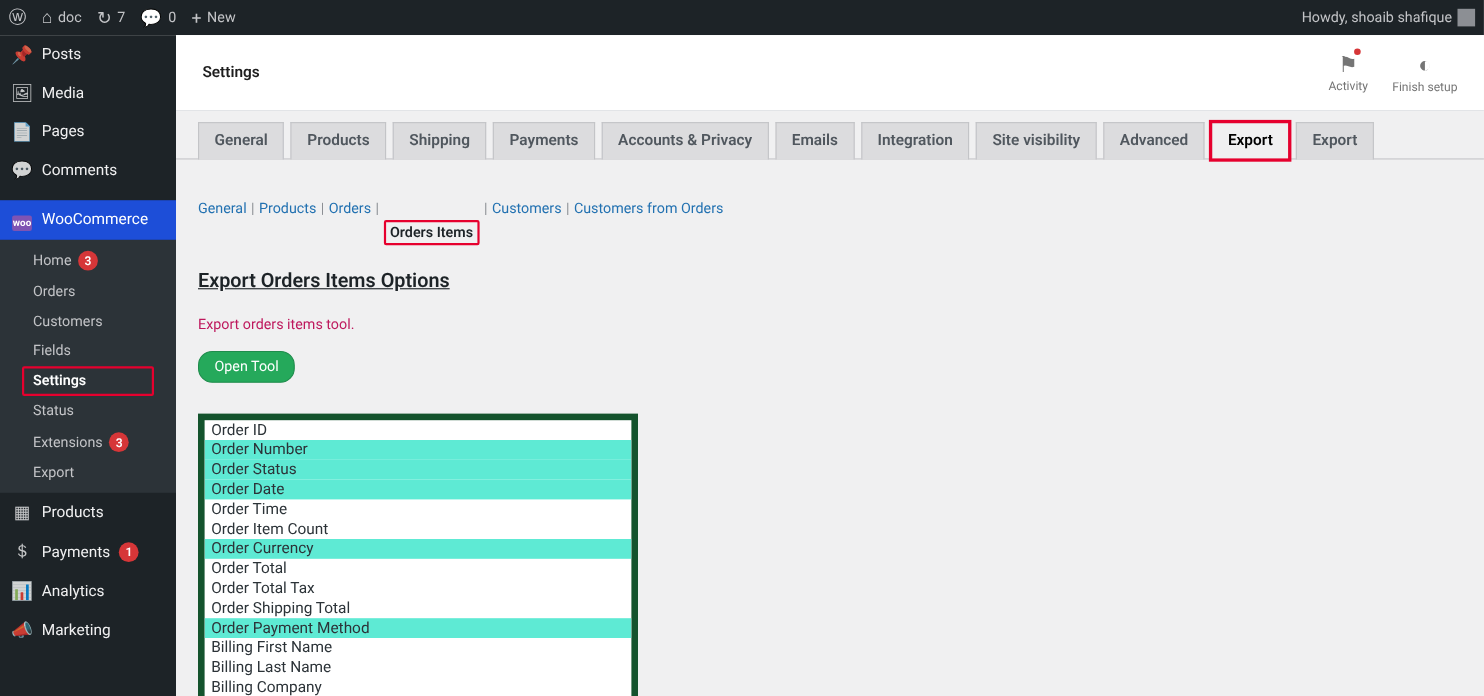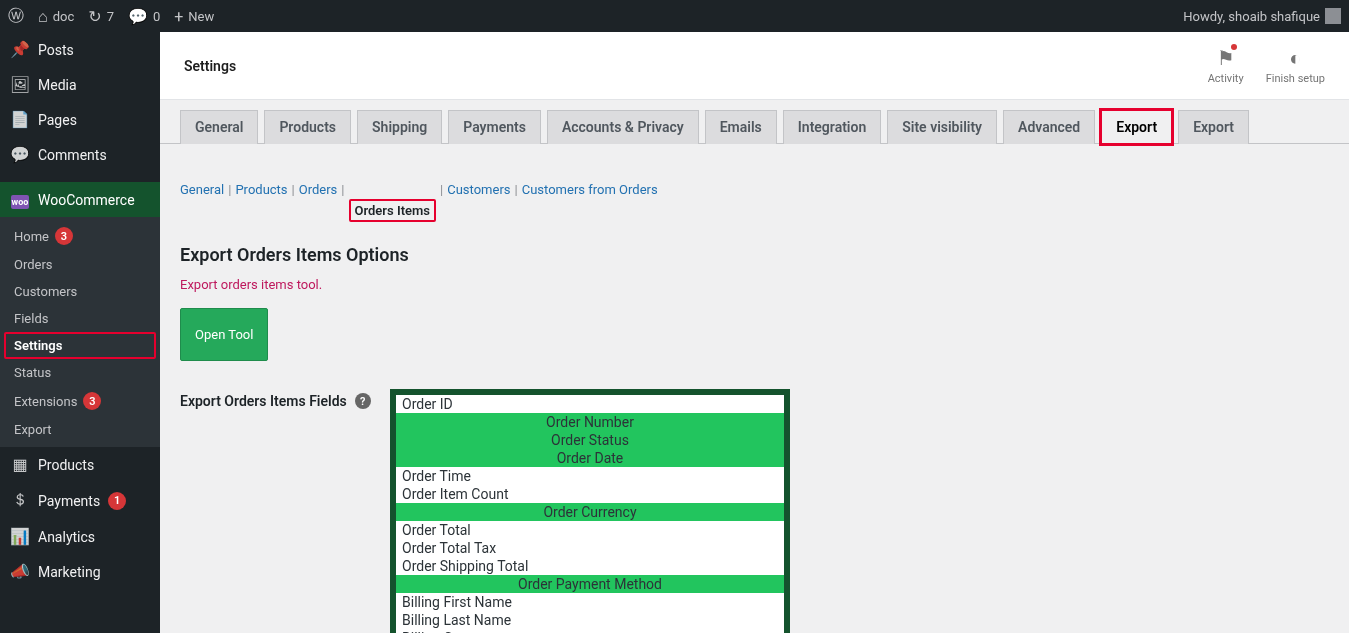--- a/index.html
+++ b/index.html
@@ -11,25 +11,25 @@
 .admin-bar-item { display: flex; align-items: center; gap: 5px; color: #c3c4c7; cursor: pointer; }
 .admin-bar-item .icon { font-size: 16px; }
 .admin-bar .avatar { width: 16px; height: 16px; background: #8c8f94; display: inline-block; }
 
 
 .wrap { display: flex; min-height: calc(100vh - 32px); }
 
 
 .sidebar { width: 160px; background: #1d2327; color: #c3c4c7; flex-shrink: 0; padding-top: 0; }
 .sidebar-item { display: flex; align-items: center; gap: 8px; padding: 8px 10px; color: #f0f0f1; font-size: 14px; cursor: pointer; position: relative; }
-.sidebar-item.current { background: #14532d; color: #fff; }
+.sidebar-item.current { background: #1d4ed8; color: #fff; }
 .sidebar-item.current::after { content: ""; position: absolute; right: -8px; top: 50%; transform: translateY(-50%); border: 8px solid transparent; border-right-color: #f0f0f1; }
 .sidebar-item .icon { width: 20px; text-align: center; font-size: 16px; opacity: 0.8; }
 .sidebar-item.current .icon { opacity: 1; }
-.sidebar-sub { background: #2c3338; padding: 4px 0; }
+.sidebar-sub { background: #2c3338; padding: 4px 16px; }
 .sidebar-sub-item { padding: 6px 12px 6px 14px; color: #c3c4c7; font-size: 13px; cursor: pointer; display: flex; align-items: center; gap: 6px; }
 .sidebar-sub-item.current { color: #fff; font-weight: 600; }
 .sidebar-sub-item.highlighted { border: 2px solid #e6002e; border-radius: 2px; margin: 0 4px; padding: 4px 8px; }
 .badge { display: inline-flex; align-items: center; justify-content: center; min-width: 18px; height: 18px; border-radius: 9px; background: #d63638; color: #fff; font-size: 11px; padding: 0 5px; font-weight: 600; }
 .sidebar-sep { height: 10px; }
 .woo-badge { width: 18px; height: 14px; background: #7f54b3; border-radius: 2px; color: #fff; font-size: 9px; display: inline-flex; align-items: center; justify-content: center; font-weight: bold; }
 
 
 .main { flex: 1; background: #f0f0f1; }
 
@@ -48,31 +48,31 @@
 .nav-tab.highlighted { outline: 3px solid #e6002e; outline-offset: -1px; }
 
 
 .subnav { display: flex; gap: 4px; padding: 12px 20px 4px 20px; font-size: 13px; flex-wrap: wrap; align-items: center; }
 .subnav a { color: #2271b1; text-decoration: none; cursor: pointer; }
 .subnav .sep { color: #8c8f94; }
 .subnav .current { color: #1d2327; font-weight: 600; border: 2px solid #e6002e; padding: 2px 4px; border-radius: 2px; margin-top: 43px; }
 
 
 .content { padding: 10px 20px 30px 20px; }
-.content h2 { font-size: 18px; font-weight: 600; margin: 8px 0 12px 0; color: #1d2327; }
+.content h2 { font-size: 18px; font-weight: 600; margin: 8px 0 22px 0; color: #1d2327; text-decoration: underline; }
 .content p.desc { color: #be185d; font-size: 13px; margin-bottom: 16px; }
-.btn-green { background: #25a95b; color: #fff; border: 1px solid #1f8c4c; border-radius: 2px; padding: 18px 14px; font-size: 13px; cursor: pointer; }
+.btn-green { background: #25a95b; color: #fff; border: 1px solid #1f8c4c; border-radius: 13px; padding: 6px 14px; font-size: 13px; cursor: pointer; }
 
 .form-row { display: flex; align-items: flex-start; gap: 10px; margin-top: 28px; }
 .form-label { width: 200px; font-size: 14px; font-weight: 600; color: #1d2327; padding-top: 4px; display: flex; align-items: center; gap: 8px; }
 .help-icon { width: 16px; height: 16px; border-radius: 50%; background: #666; color: #fff; font-size: 11px; display: inline-flex; align-items: center; justify-content: center; cursor: pointer; }
 
 .multiselect { width: 400px; height: 264px; border: 6px solid #14532d; background: #fff; overflow-y: scroll; font-size: 14px; }
 .ms-option { padding: 1px 6px; cursor: pointer; color: #2c3338; }
-.ms-option.selected { background: #22c55e; text-align: center; }
+.ms-option.selected { background: #5eead4; }
 
 
 .multiselect::-webkit-scrollbar { width: 16px; }
 .multiselect::-webkit-scrollbar-track { background: #f1f1f1; }
 .multiselect::-webkit-scrollbar-thumb { background: #c1c1c1; }
 
 </style>
 </head>
 <body>
 
@@ -219,24 +219,20 @@
         <span class="sep"> | </span>
         <a>Customers from Orders</a>
       </div>
 
     <div class="content">
       <h2>Export Orders Items Options</h2>
       <p class="desc">Export orders items tool.</p>
       <button class="btn-green">Open Tool</button>
 
       <div class="form-row">
-        <div class="form-label">
-          <span>Export Orders Items Fields</span>
-          <span class="help-icon">?</span>
-        </div>
         <div class="multiselect" id="multiselect">
             <div class="ms-option">Order ID</div>
             <div class="ms-option selected">Order Number</div>
             <div class="ms-option selected">Order Status</div>
             <div class="ms-option selected">Order Date</div>
             <div class="ms-option">Order Time</div>
             <div class="ms-option">Order Item Count</div>
             <div class="ms-option selected">Order Currency</div>
             <div class="ms-option">Order Total</div>
             <div class="ms-option">Order Total Tax</div>

